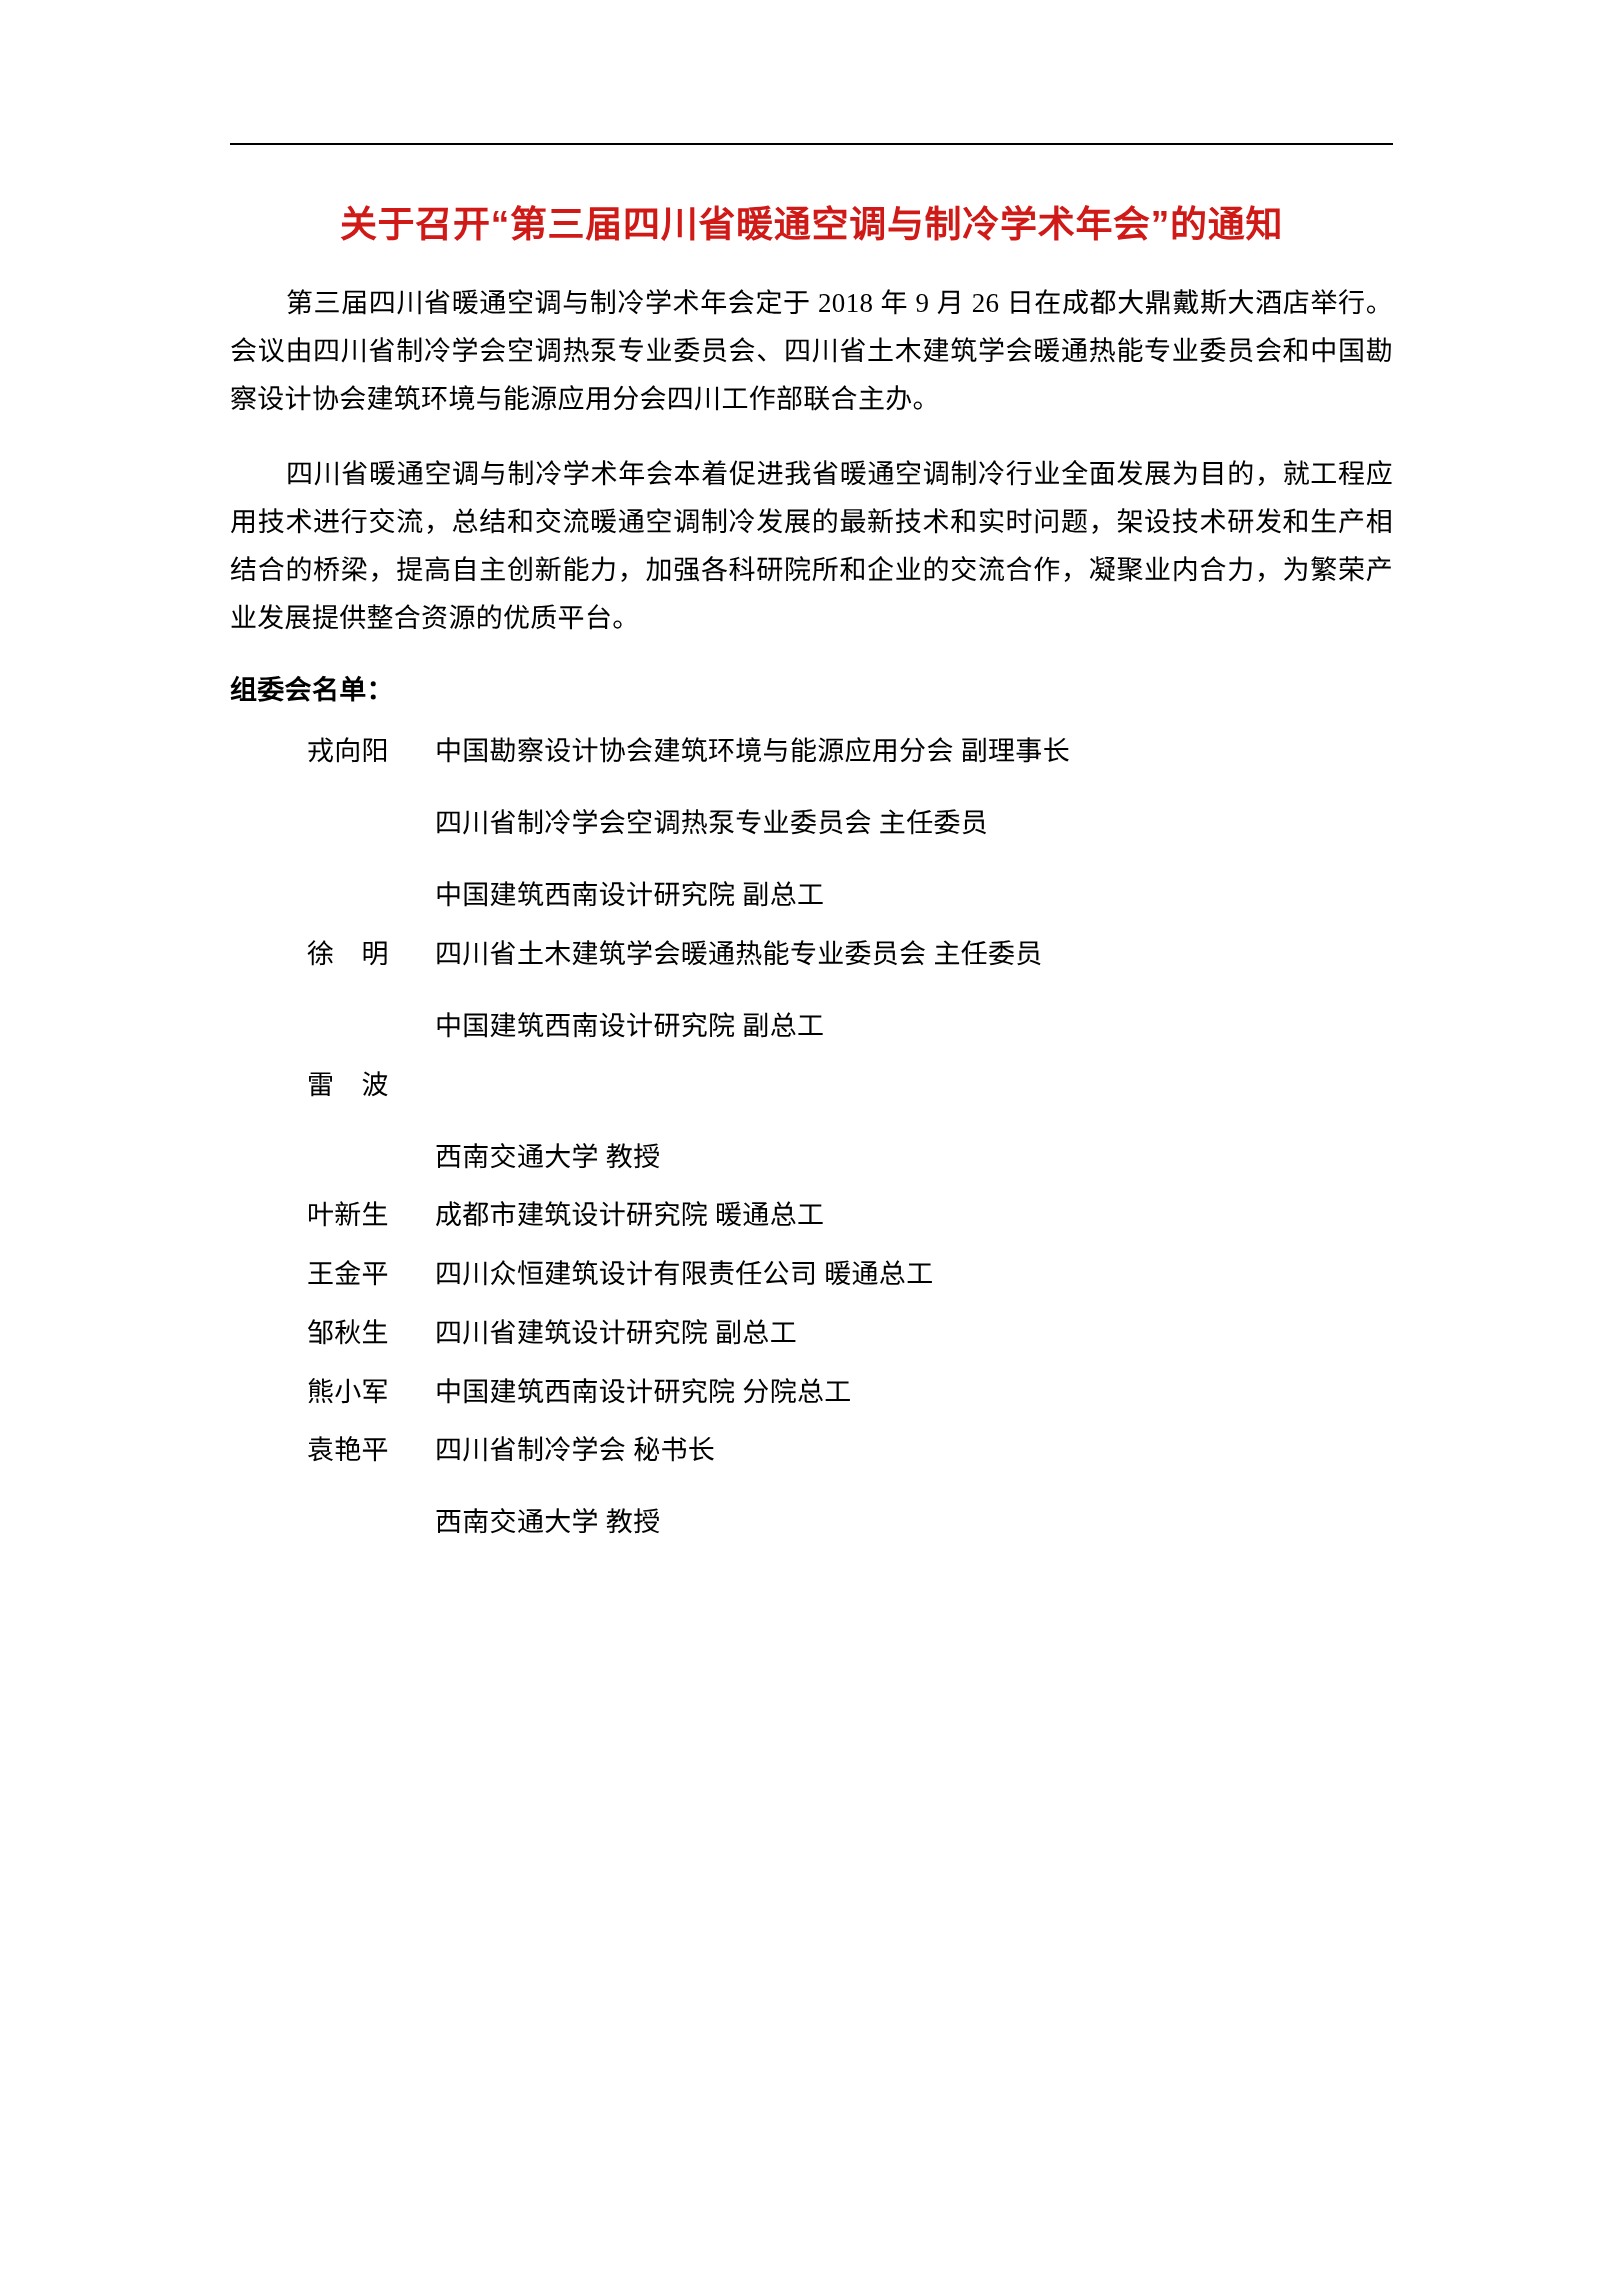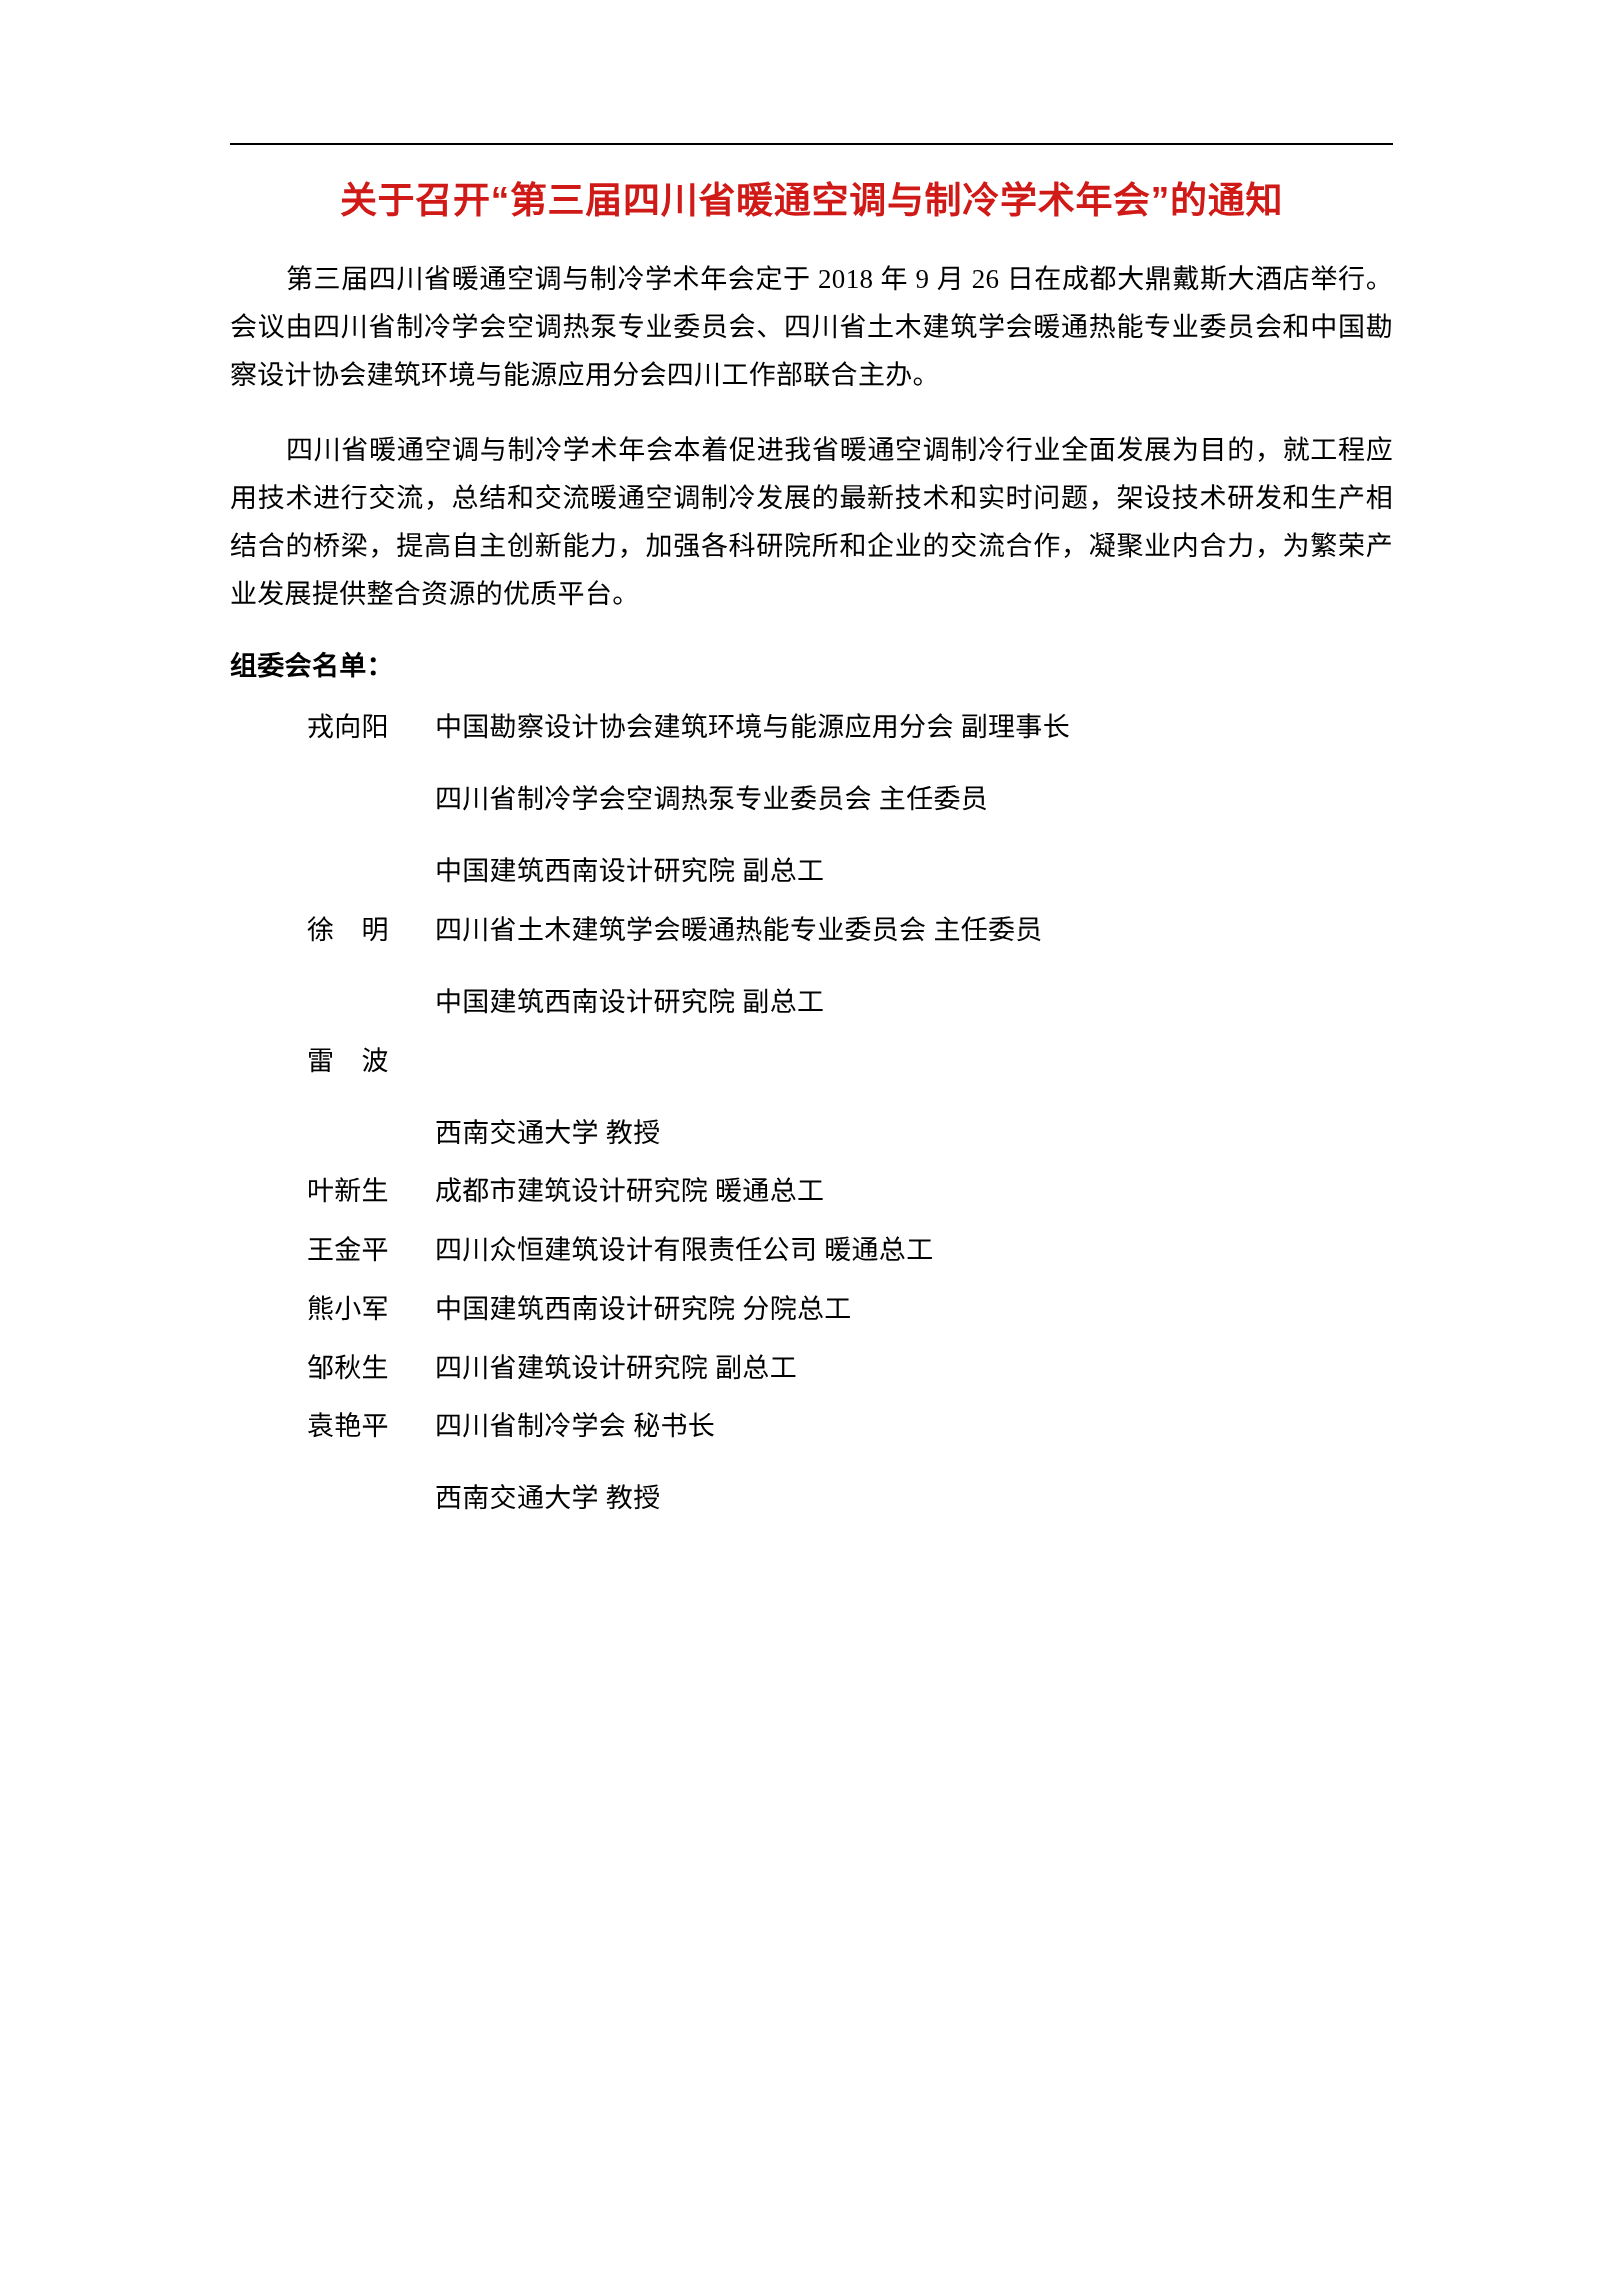--- a/index.html
+++ b/index.html
@@ -25,21 +25,21 @@
     left: 230px;
     top: 0;
     width: 1163px;
   }
   .header-rule {
     margin-top: 143px;
     border-top: 2.6px solid #000000;
     width: 1163px;
   }
   .doc-title {
-    margin-top: 28px;
+    margin-top: 52px;
     text-align: center;
     color: #d01a17;
     font-size: 37px;
     font-weight: bold;
     font-family: "Liberation Sans", "DejaVu Sans", sans-serif;
     letter-spacing: 0.7px;
     line-height: 1.5;
   }
   .para {
     margin-top: 26px;
@@ -140,27 +140,27 @@
         <span class="member-name">叶新生</span>
         <span class="member-aff">成都市建筑设计研究院  暖通总工</span>
       </div>
 
       <div class="member-row">
         <span class="member-name">王金平</span>
         <span class="member-aff">四川众恒建筑设计有限责任公司  暖通总工</span>
       </div>
 
       <div class="member-row">
-        <span class="member-name">熊小军</span>
-        <span class="member-aff">中国建筑西南设计研究院  分院总工</span>
+        <span class="member-name">邹秋生</span>
+        <span class="member-aff">四川省建筑设计研究院  副总工</span>
       </div>
 
       <div class="member-row">
-        <span class="member-name">邹秋生</span>
-        <span class="member-aff">四川省建筑设计研究院  副总工</span>
+        <span class="member-name">熊小军</span>
+        <span class="member-aff">中国建筑西南设计研究院  分院总工</span>
       </div>
 
       <div class="member-row">
         <span class="member-name">袁艳平</span>
         <span class="member-aff">四川省制冷学会  秘书长</span>
       </div>
 
       <div class="member-row sub">
         <span class="spacer-name"></span>
         <span class="member-aff">西南交通大学  教授</span>

